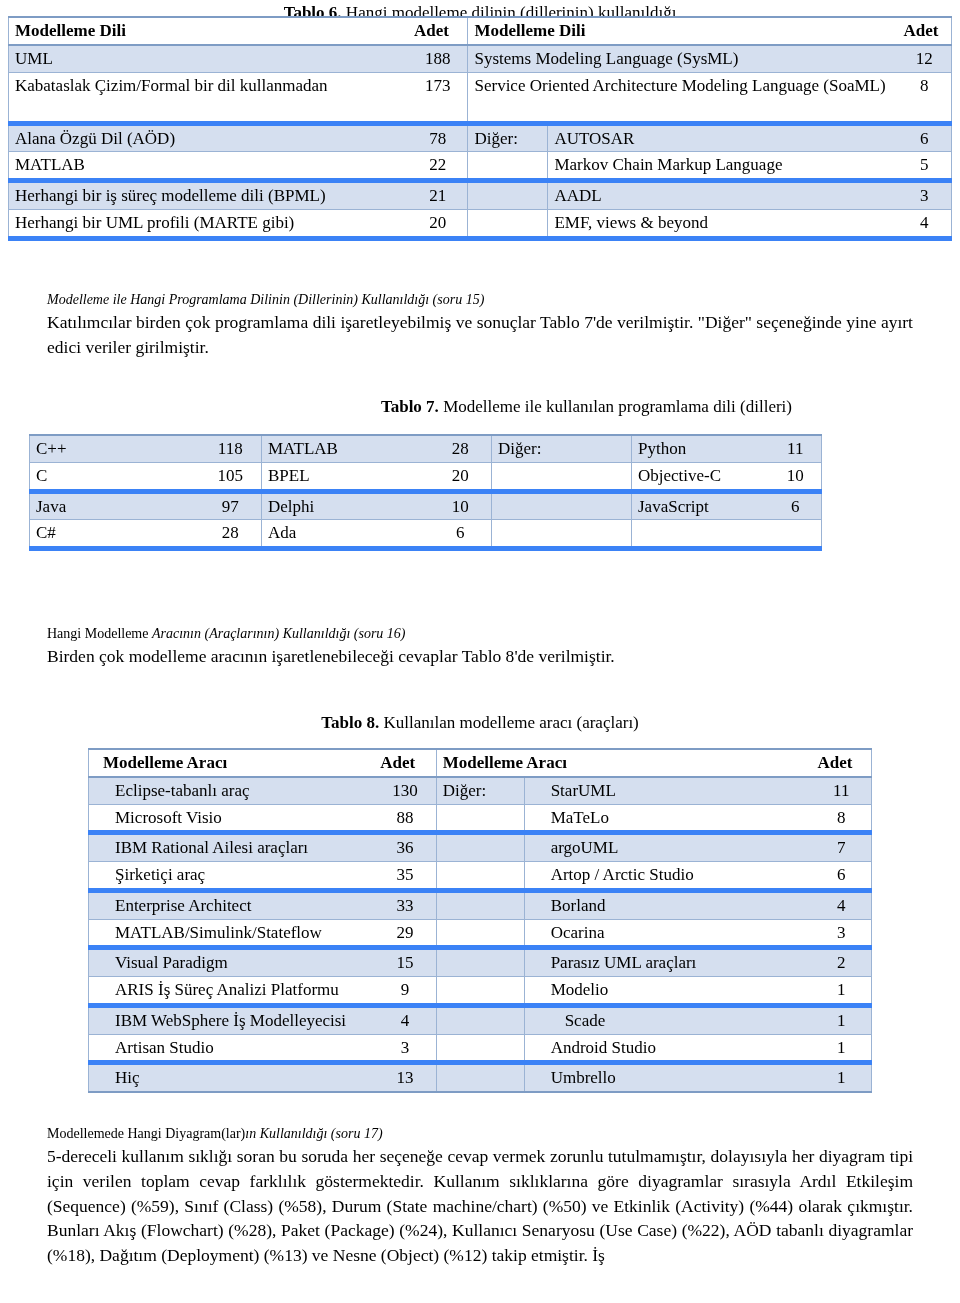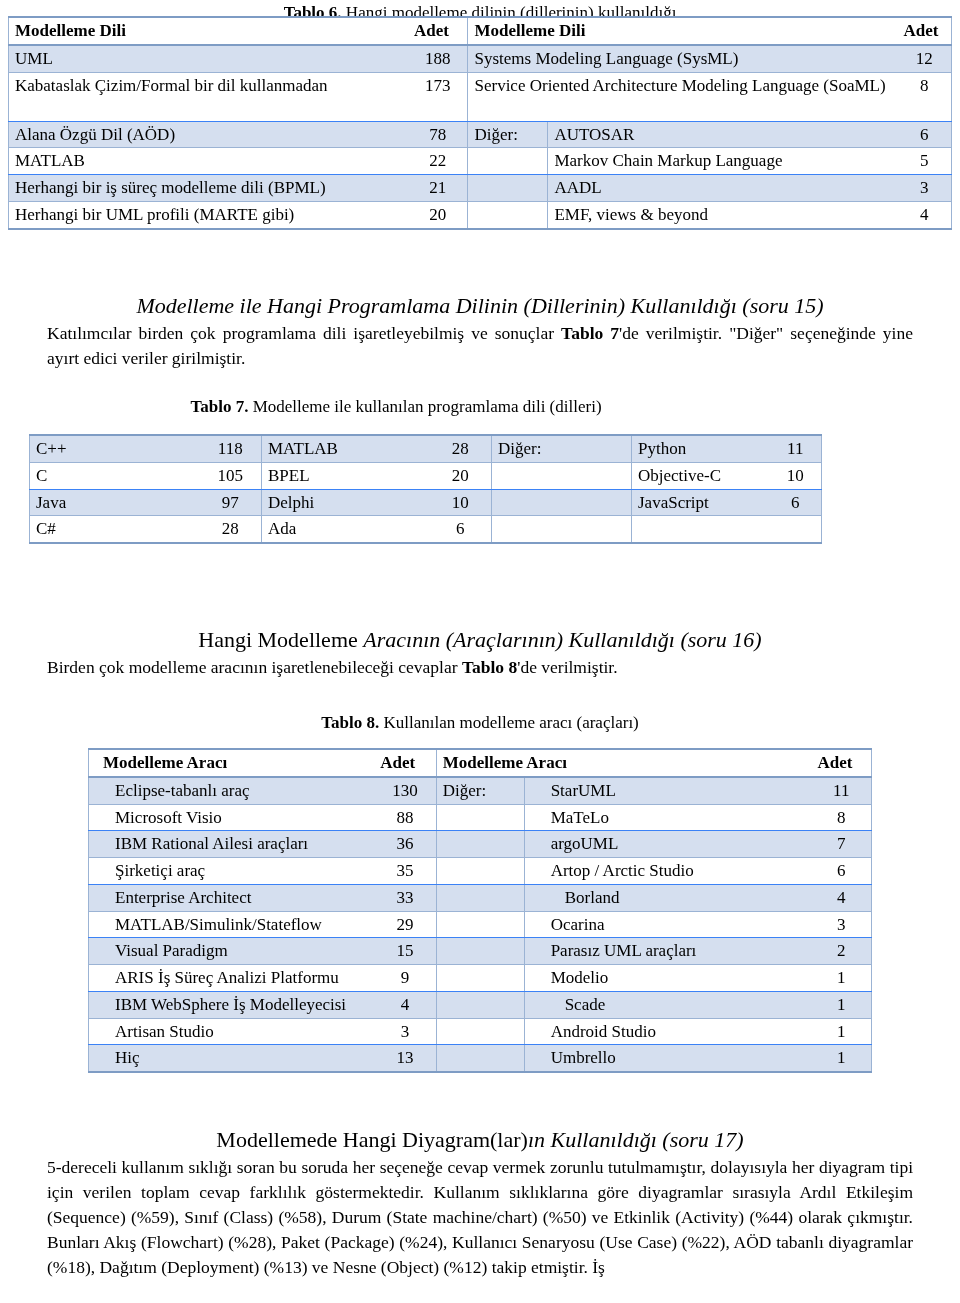--- a/index.html
+++ b/index.html
@@ -50,38 +50,38 @@
     border-bottom: 2px solid #7e9cc4;
     background: #ffffff;
   }
   table.doc tr.shade td { background: #d5dfef; }
   table.doc tr.plain td { background: #ffffff; }
   table.doc tr td.num { text-align: center; }
   table.doc tr td.noL { border-left: none; }
   table.doc tr td.noR { border-right: none; }
   table.doc { border-top: 2px solid #7e9cc4; border-bottom: 2px solid #7e9cc4; }
   table.doc tr.shade td { border-top: 1px solid #9bb3d4; border-bottom: 1px solid #9bb3d4; }
-  table.doc tr.plain td { border-top: 1px solid #cfd9e8; border-bottom: 1px solid #3b82f6; }
+  table.doc tr.plain td { border-top: 1px solid #cfd9e8; border-bottom: 5px solid #3b82f6; }
   td.bold { font-weight: bold; }
 
   
   .para {
     font-size: 17.5px;
     line-height: 1.42;
     text-align: justify;
   }
-  .para .bd { font-weight: bold; }
-  .head-line { font-size: 22px; line-height: 1.42; text-align: center; }
+  .para .bd { font-weight: normal; }
+  .head-line { font-size: 14px; line-height: 1.42; }
   .head-line .it { font-style: italic; }
 
   
   #cap6 { position: absolute; left: 0; top: 2px; width: 960px; }
   #t6 { position: absolute; left: 8px; top: 16px; width: 944px; }
   #sec15 { position: absolute; left: 47px; top: 290px; width: 866px; }
-  #cap7 { position: absolute; left: 0; top: 396px; width: 792px; }
+  #cap7 { position: absolute; left: 0; top: 396px; width: 792px; text-align: right; }
   #t7 { position: absolute; left: 29px; top: 434px; width: 902px; }
   #sec16 { position: absolute; left: 47px; top: 624px; width: 866px; }
   #cap8 { position: absolute; left: 0; top: 712px; width: 960px; }
   #t8 { position: absolute; left: 88px; top: 748px; width: 784px; }
   #sec17 { position: absolute; left: 47px; top: 1124px; width: 866px; }
 </style>
 </head>
 <body>
 
 <div class="page">
@@ -281,21 +281,21 @@
           <td class="num noL">35</td>
           <td></td>
           <td class="noR" style="padding-left:26px">Artop / Arctic Studio</td>
           <td class="num noL">6</td>
         </tr>
 
         <tr class="shade">
           <td class="noR" style="padding-left:26px">Enterprise Architect</td>
           <td class="num noL">33</td>
           <td></td>
-          <td class="noR" style="padding-left:40px">Borland</td>
+          <td class="noR" style="padding-left:26px">Borland</td>
           <td class="num noL">4</td>
         </tr>
 
         <tr class="plain">
           <td class="noR" style="padding-left:26px">MATLAB/Simulink/Stateflow</td>
           <td class="num noL">29</td>
           <td></td>
           <td class="noR" style="padding-left:26px">Ocarina</td>
           <td class="num noL">3</td>
         </tr>

